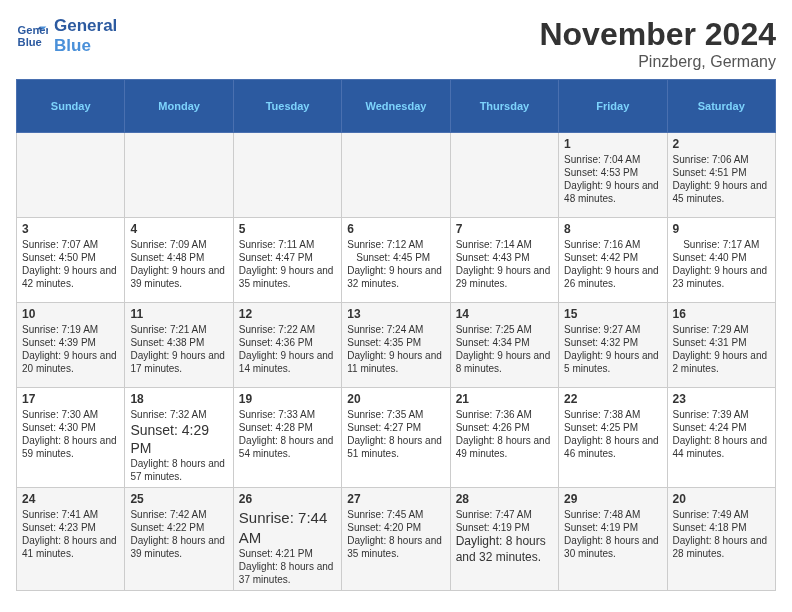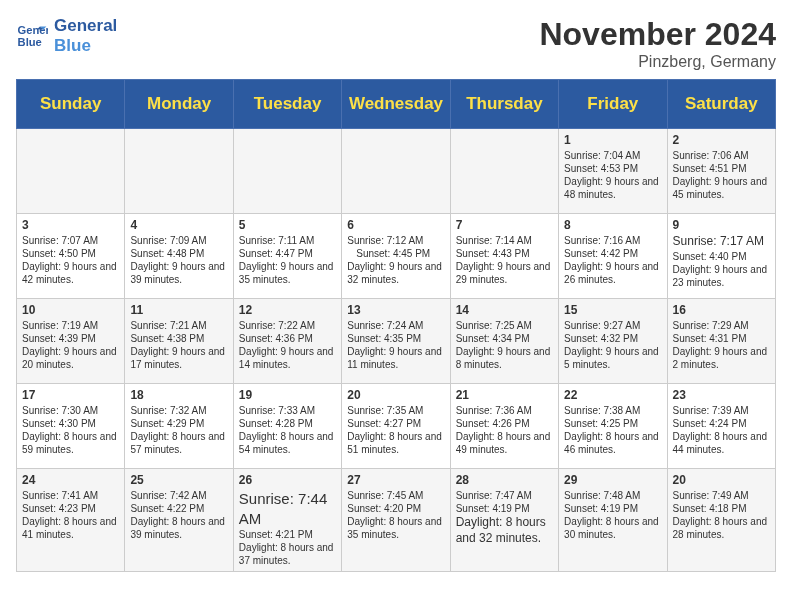--- a/index.html
+++ b/index.html
@@ -37,23 +37,23 @@
       font-size: 16px;
       color: #555;
     }
     table {
       width: 100%;
       border-collapse: collapse;
       table-layout: fixed;
     }
     thead tr th {
       background-color: #2c5aa0;
-      color: #fde047;
-      padding: 14px 4px;
-      font-size: 17px;
+      color: #7dd3fc;
+      padding: 20px 4px;
+      font-size: 11px;
       font-weight: bold;
       border: 1px solid #4a70b0;
     }
     tbody tr td {
       vertical-align: top;
       border: 1px solid #ccc;
       padding: 4px 5px;
       font-size: 10.5px;
       color: #333;
       height: 85px;
@@ -160,21 +160,21 @@
           <div style="font-size: 10px; line-height: 1.3;">Daylight: 9 hours and 29 minutes.</div>
         </td>
         <td>
           <span class="day-num">8</span>
           <div style="font-size: 10px; line-height: 1.3;">Sunrise: 7:16 AM</div>
           <div style="font-size: 10px; line-height: 1.3;">Sunset: 4:42 PM</div>
           <div style="font-size: 10px; line-height: 1.3;">Daylight: 9 hours and 26 minutes.</div>
         </td>
         <td>
           <span class="day-num">9</span>
-          <div style="font-size: 12px; line-height: 1.3;">Sunrise: 7:17 AM</div>
+          <div style="font-size: 10px; line-height: 1.3; text-align: center;">Sunrise: 7:17 AM</div>
           <div style="font-size: 10px; line-height: 1.3;">Sunset: 4:40 PM</div>
           <div style="font-size: 10px; line-height: 1.3;">Daylight: 9 hours and 23 minutes.</div>
         </td>
       </tr>
       <tr>
         <td>
           <span class="day-num">10</span>
           <div style="font-size: 10px; line-height: 1.3;">Sunrise: 7:19 AM</div>
           <div style="font-size: 10px; line-height: 1.3;">Sunset: 4:39 PM</div>
           <div style="font-size: 10px; line-height: 1.3;">Daylight: 9 hours and 20 minutes.</div>
@@ -219,21 +219,21 @@
       <tr>
         <td>
           <span class="day-num">17</span>
           <div style="font-size: 10px; line-height: 1.3;">Sunrise: 7:30 AM</div>
           <div style="font-size: 10px; line-height: 1.3;">Sunset: 4:30 PM</div>
           <div style="font-size: 10px; line-height: 1.3;">Daylight: 8 hours and 59 minutes.</div>
         </td>
         <td>
           <span class="day-num">18</span>
           <div style="font-size: 10px; line-height: 1.3;">Sunrise: 7:32 AM</div>
-          <div style="font-size: 10px; line-height: 1.3;">Sunset: 4:29 PM</div>
+          <div style="font-size: 14px; line-height: 1.3;">Sunset: 4:29 PM</div>
           <div style="font-size: 10px; line-height: 1.3;">Daylight: 8 hours and 57 minutes.</div>
         </td>
         <td>
           <span class="day-num">19</span>
           <div style="font-size: 10px; line-height: 1.3;">Sunrise: 7:33 AM</div>
           <div style="font-size: 10px; line-height: 1.3;">Sunset: 4:28 PM</div>
           <div style="font-size: 10px; line-height: 1.3;">Daylight: 8 hours and 54 minutes.</div>
         </td>
         <td>
           <span class="day-num">20</span>

